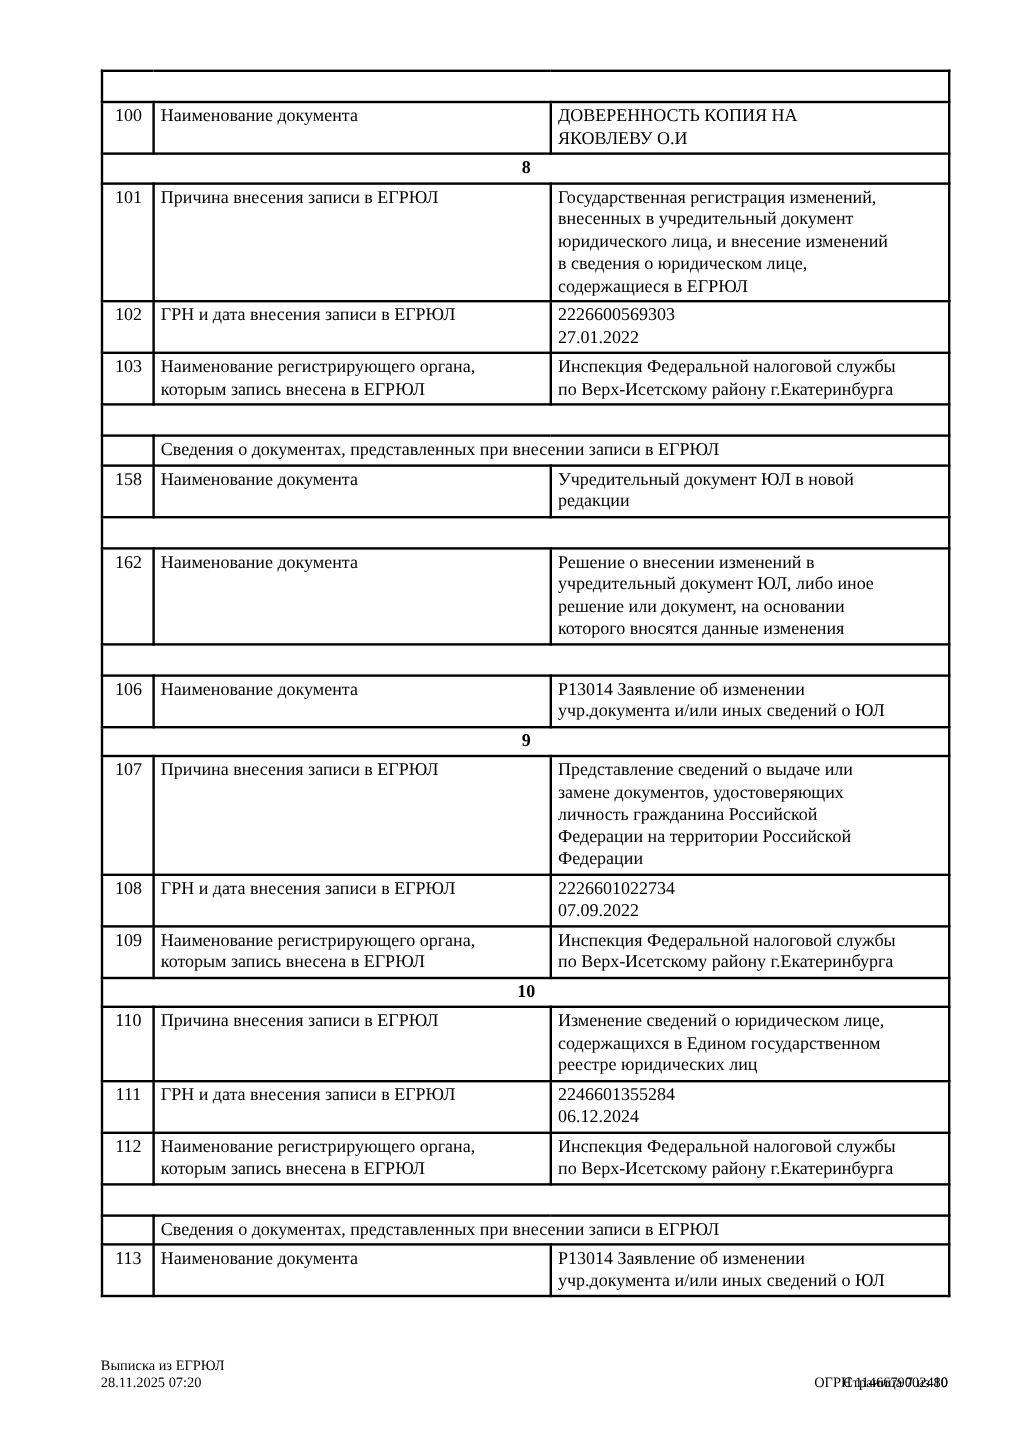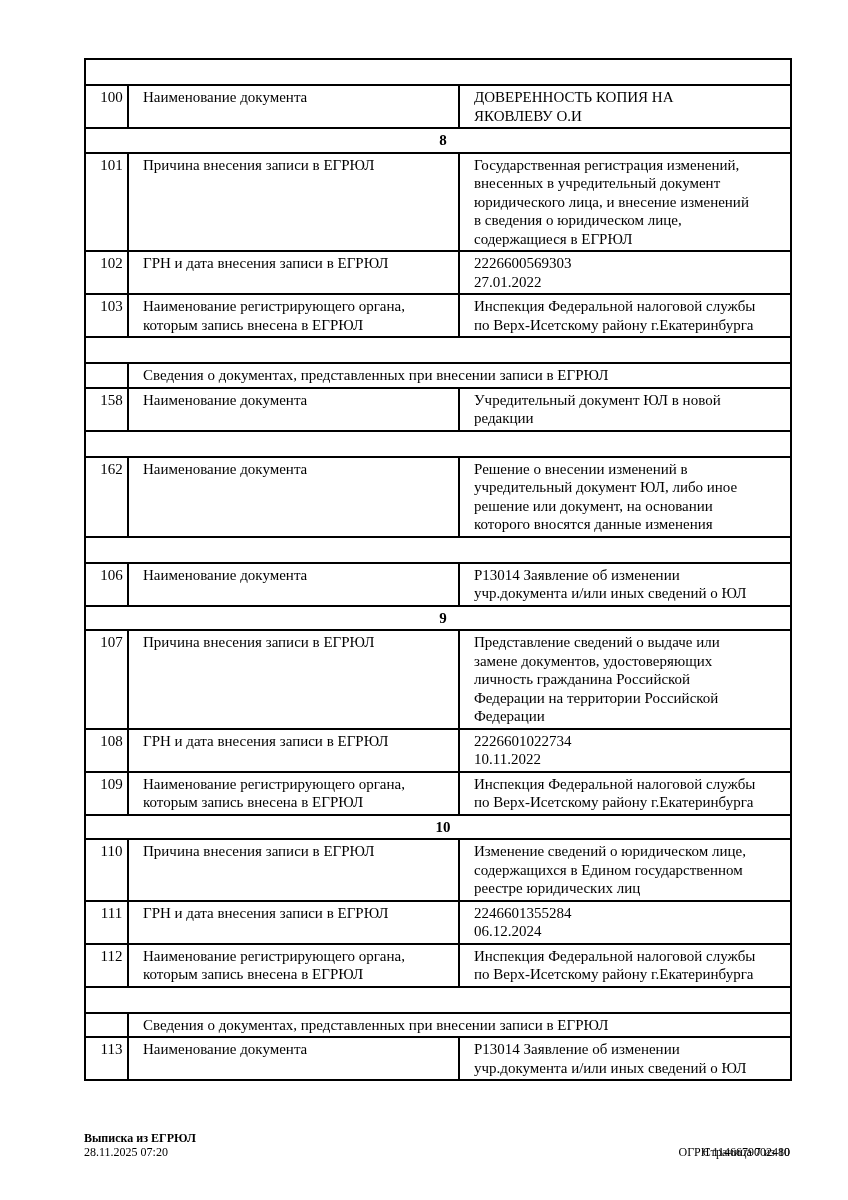--- a/index.html
+++ b/index.html
@@ -24,21 +24,21 @@
     top: 58px;
     width: 706px;
     border-collapse: collapse;
     table-layout: fixed;
   }
   table.doc-table td {
     border: 2px solid #000000;
     vertical-align: top;
     font-size: 15px;
     line-height: 18.5px;
-    padding: 2px 4px 2px 14px;
+    padding: 2px 4px 2px 5px;
     word-wrap: break-word;
   }
   col.c-num   { width: 43px;  }
   col.c-label { width: 331px; }
   col.c-value { width: 332px; }
   td.num {
     text-align: center;
     padding-left: 1px;
     padding-right: 1px;
   }
@@ -63,21 +63,21 @@
   }
   .footer {
     position: absolute;
     left: 84px;
     top: 1131px;
     width: 706px;
     font-size: 12px;
     line-height: 14px;
   }
   .footer .line1 {
-    font-weight: bold;
+    font-weight: normal;
   }
   .footer .line2 {
     display: flex;
     justify-content: space-between;
     align-items: baseline;
   }
   .footer .line2 .center {
     position: absolute;
     left: 0;
     right: 0;
@@ -193,21 +193,21 @@
 замене документов, удостоверяющих
 личность гражданина Российской
 Федерации на территории Российской
 Федерации</td>
       </tr>
 
       <tr>
         <td class="num">108</td>
         <td class="label">ГРН и дата внесения записи в ЕГРЮЛ</td>
         <td class="value">2226601022734
-10.11.2022</td>
+07.09.2022</td>
       </tr>
 
       <tr>
         <td class="num">109</td>
         <td class="label">Наименование регистрирующего органа,
 которым запись внесена в ЕГРЮЛ</td>
         <td class="value">Инспекция Федеральной налоговой службы
 по Верх-Исетскому району г.Екатеринбурга</td>
       </tr>
 

